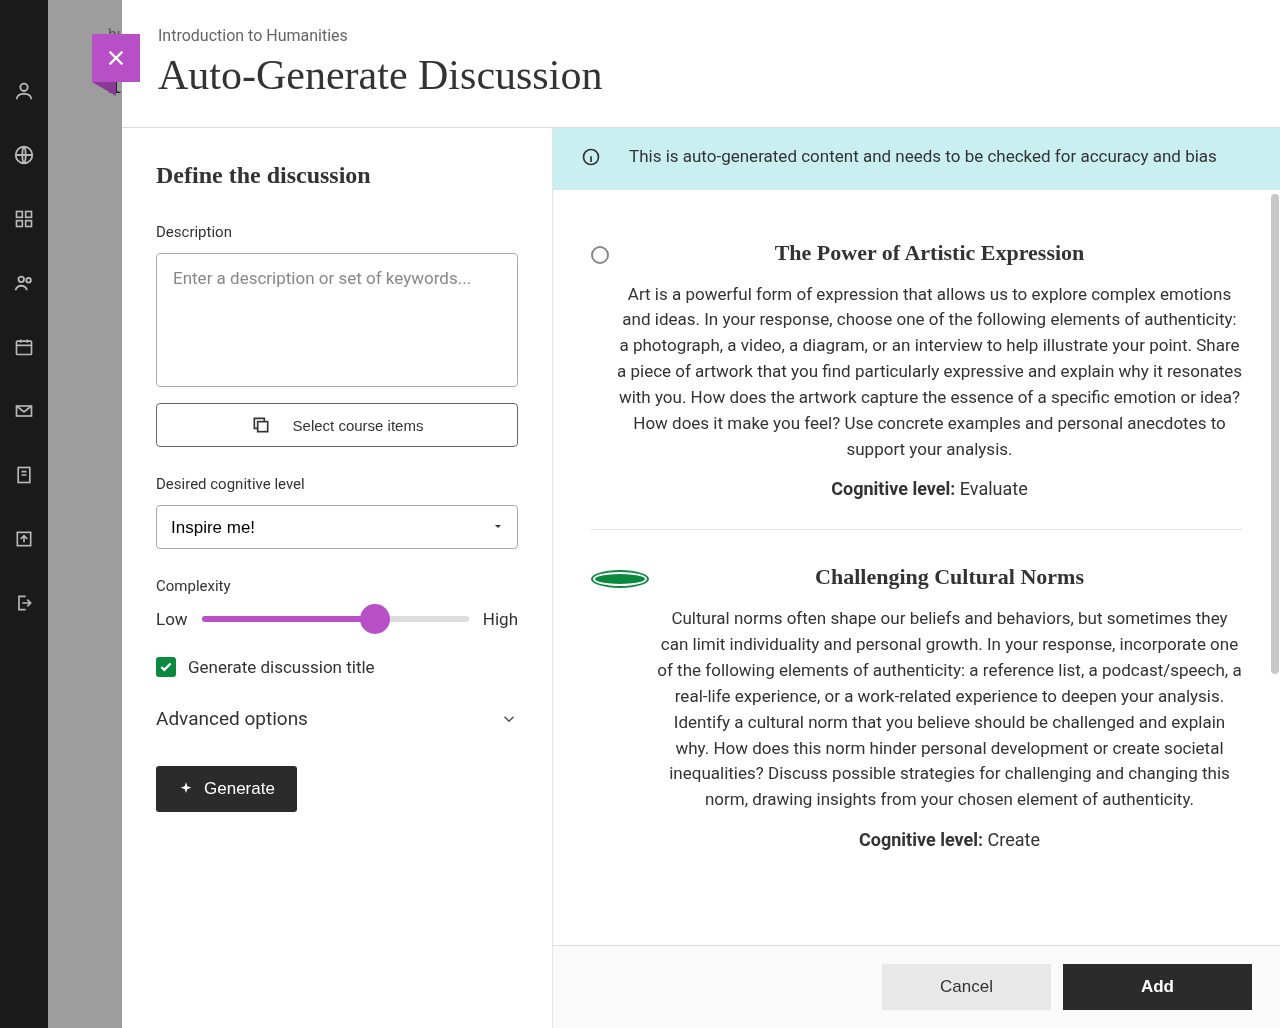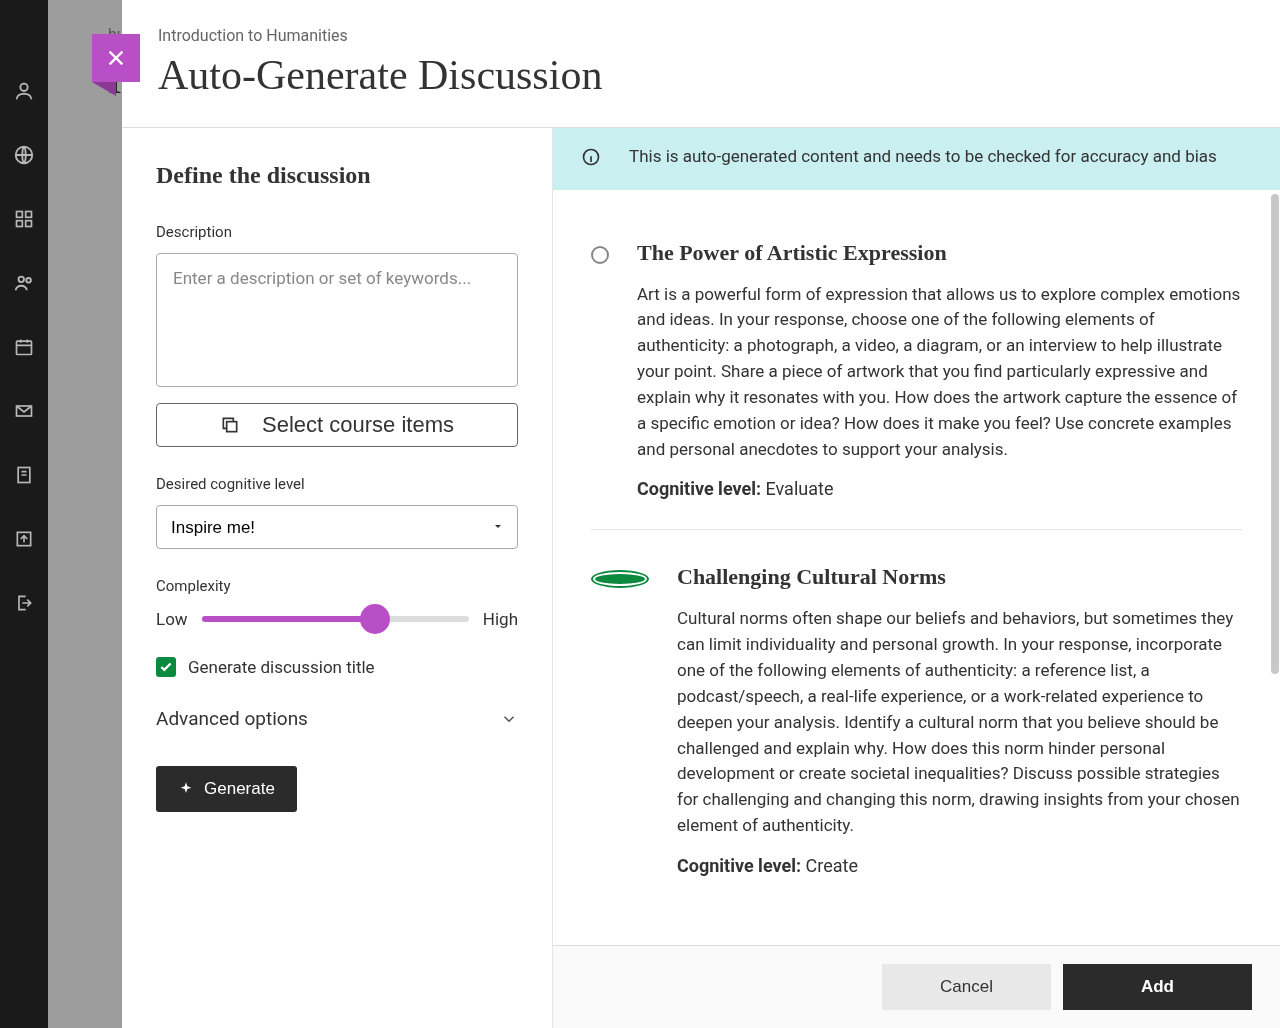--- a/index.html
+++ b/index.html
@@ -20,21 +20,21 @@
     .mod-title { font-family: Georgia, 'Times New Roman', serif; font-size: 42px; font-weight: 400; color: #333; }
     
     .mod-body { flex: 1; display: flex; overflow: hidden; }
     .left-panel { width: 430px; padding: 34px 34px 20px 34px; overflow-y: auto; }
     .right-panel { flex: 1; display: flex; flex-direction: column; border-left: 1px solid #e5e5e5; min-width: 0; }
     
     .sec-title { font-family: Georgia, serif; font-size: 24px; font-weight: 600; color: #333; margin-bottom: 34px; }
     .lbl { font-size: 15px; font-weight: 400; color: #333; margin-bottom: 12px; display: block; }
     .ta { width: 100%; height: 134px; border: 1px solid #aaa; border-radius: 4px; padding: 14px 16px; font-size: 17px; font-family: inherit; resize: none; color: #333; }
     .ta::placeholder { color: #888; }
-    .btn-outline { width: 100%; height: 44px; border: 1px solid #666; border-radius: 4px; background: #fff; font-size: 22px; color: #333; display: flex; align-items: center; justify-content: center; gap: 22px; cursor: pointer; margin-top: 12px; }
+    .btn-outline { width: 100%; height: 44px; border: 1px solid #666; border-radius: 4px; background: #fff; font-size: 15px; color: #333; display: flex; align-items: center; justify-content: center; gap: 22px; cursor: pointer; margin-top: 12px; }
     .helper { font-size: 15px; color: #666; margin-top: 14px; line-height: 1.45; }
     .spacer-28 { height: 28px; }
     .sel-wrap { position: relative; }
     .sel { width: 100%; height: 44px; border: 1px solid #aaa; border-radius: 4px; padding: 0 40px 0 14px; font-size: 17px; background: #fff; appearance: none; cursor: pointer; }
     .sel-caret { position: absolute; right: 14px; top: 50%; transform: translateY(-50%); pointer-events: none; }
     .slider-row { display: flex; align-items: center; gap: 14px; margin-top: 0; }
     .slider-lbl { font-size: 17px; color: #333; }
     .slider { flex: 1; position: relative; height: 24px; }
     .track { position: absolute; left: 0; right: 0; top: 50%; height: 6px; background: #ddd; border-radius: 3px; transform: translateY(-50%); }
     .fill { position: absolute; left: 0; top: 50%; height: 6px; background: #b94fc6; border-radius: 3px; transform: translateY(-50%); width: 65%; }
@@ -42,21 +42,21 @@
     .chk-row { display: flex; align-items: center; gap: 12px; margin-top: 26px; }
     .chk { width: 20px; height: 20px; background: #0b8a3f; border-radius: 3px; display: flex; align-items: center; justify-content: center; color: #fff; cursor: pointer; }
     .chk-lbl { font-size: 17px; color: #333; }
     .adv-row { display: flex; align-items: center; justify-content: space-between; margin-top: 30px; cursor: pointer; }
     .adv-lbl { font-size: 19px; color: #333; }
     .gen-btn { margin-top: 36px; height: 46px; padding: 0 22px; background: #2b2b2b; color: #ffffff; border: none; border-radius: 3px; font-size: 17px; display: inline-flex; align-items: center; gap: 10px; cursor: pointer; }
     
     .banner { background: #c9eff1; padding: 16px 28px; display: flex; align-items: flex-start; gap: 28px; font-size: 17px; color: #333; line-height: 1.45; }
     .banner-ic { flex-shrink: 0; margin-top: 3px; }
     .options { flex: 1; overflow-y: auto; padding: 28px 38px 20px 38px; position: relative; }
-    .opt { display: flex; gap: 28px; padding: 22px 0 30px 0; }
+    .opt { display: flex; gap: 8px; padding: 22px 0 30px 0; text-align: center; }
     .opt + .opt { border-top: 1px solid #e3e3e3; padding-top: 34px; }
     .radio { width: 18px; height: 18px; border: 2px solid #888; border-radius: 50%; flex-shrink: 0; margin-top: 6px; cursor: pointer; position: relative; }
     .radio.sel { border-color: #0b8a3f; }
     .radio.sel::after { content: ""; position: absolute; inset: 2px; border-radius: 50%; background: #0b8a3f; }
     .opt-body { flex: 1; }
     .opt-title { font-family: Georgia, serif; font-size: 22px; font-weight: 600; color: #333; margin-bottom: 16px; }
     .opt-text { font-size: 17px; color: #333; line-height: 1.52; margin-bottom: 16px; }
     .opt-meta { font-size: 18px; color: #333; }
     .opt-meta b { font-weight: 700; }
     .scrollbar-track { position: absolute; right: 0; top: 0; bottom: 0; width: 10px; }

